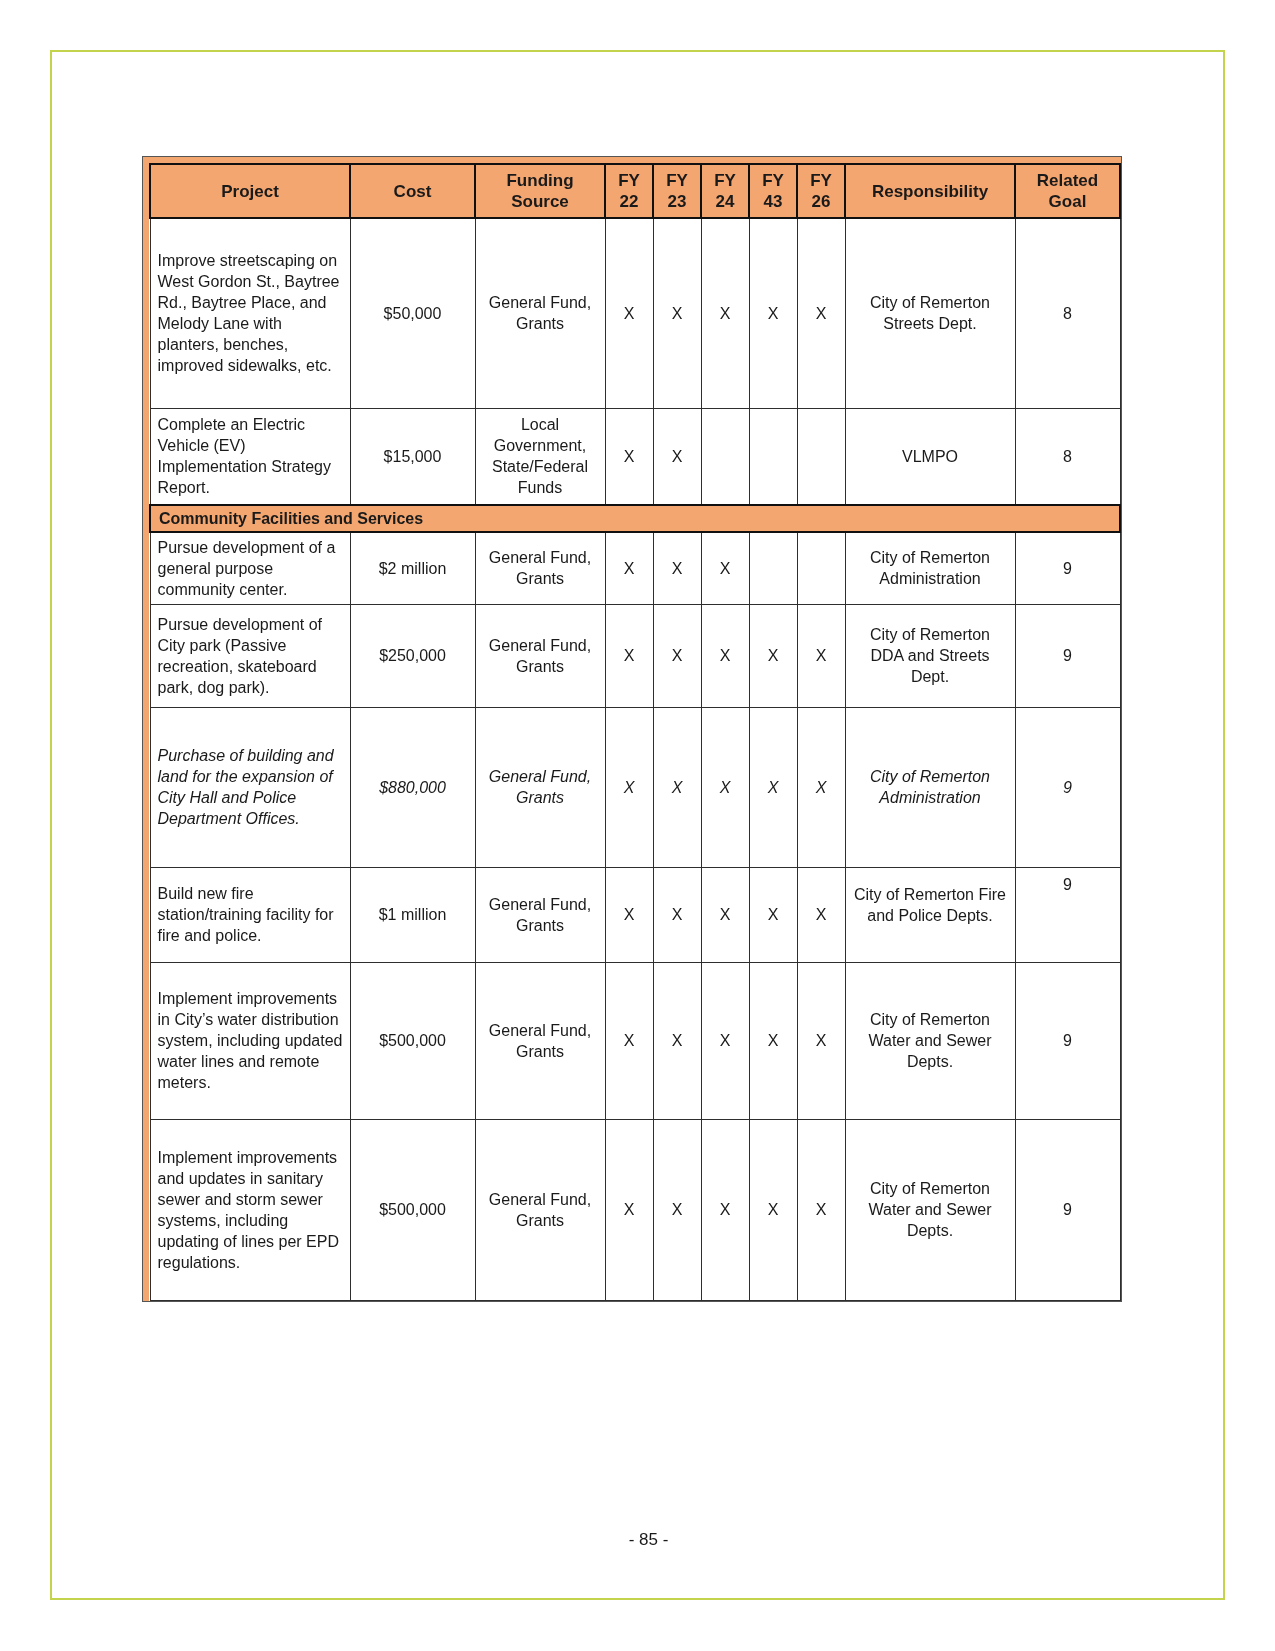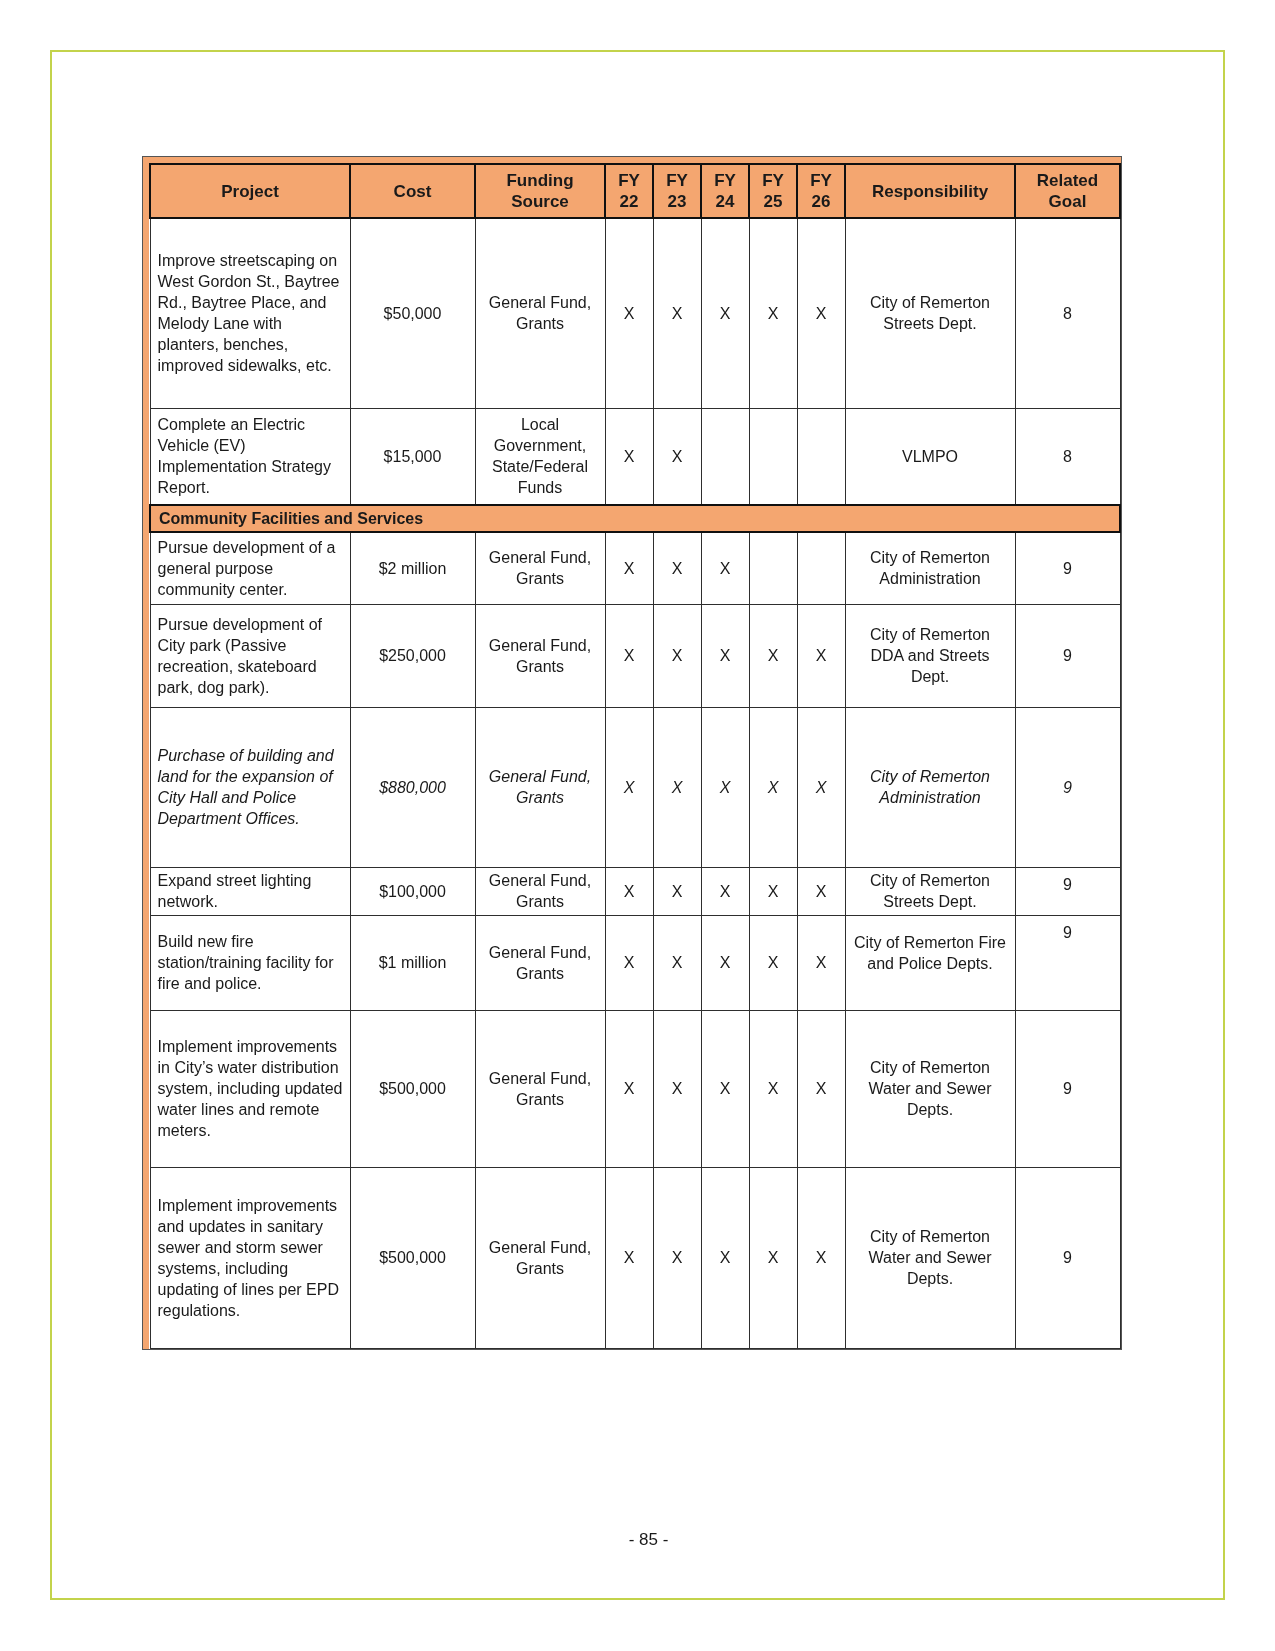--- a/index.html
+++ b/index.html
@@ -103,21 +103,21 @@
         <col style="width:105px">
       </colgroup>
       <thead>
         <tr id="cip-head">
             <th>Project</th>
             <th>Cost</th>
             <th>Funding Source</th>
             <th>FY 22</th>
             <th>FY 23</th>
             <th>FY 24</th>
-            <th>FY 25</th>
+            <th>FY 43</th>
             <th>FY 26</th>
             <th>Responsibility</th>
             <th>Related Goal</th>
           </tr>
       </thead>
       <tbody id="cip-body">
           <tr class="row-0">
             <td class="project">Improve streetscaping on West Gordon St., Baytree Rd., Baytree Place, and Melody Lane with planters, benches, improved sidewalks, etc.</td>
             <td class="cost">$50,000</td>
             <td class="funding">General Fund, Grants</td>
@@ -173,32 +173,20 @@
             <td class="cost">$880,000</td>
             <td class="funding">General Fund, Grants</td>
             <td class="fy">X</td>
             <td class="fy">X</td>
             <td class="fy">X</td>
             <td class="fy">X</td>
             <td class="fy">X</td>
             <td class="resp">City of Remerton Administration</td>
             <td class="goal">9</td>
           </tr>
-          <tr class="row-8">
-            <td class="project">Expand street lighting network.</td>
-            <td class="cost">$100,000</td>
-            <td class="funding">General Fund, Grants</td>
-            <td class="fy">X</td>
-            <td class="fy">X</td>
-            <td class="fy">X</td>
-            <td class="fy">X</td>
-            <td class="fy">X</td>
-            <td class="resp">City of Remerton Streets Dept.</td>
-            <td class="goal">9</td>
-          </tr>
           <tr class="row-9">
             <td class="project">Build new fire station/training facility for fire and police.</td>
             <td class="cost">$1 million</td>
             <td class="funding">General Fund, Grants</td>
             <td class="fy">X</td>
             <td class="fy">X</td>
             <td class="fy">X</td>
             <td class="fy">X</td>
             <td class="fy">X</td>
             <td class="resp">City of Remerton Fire and Police Depts.</td>

